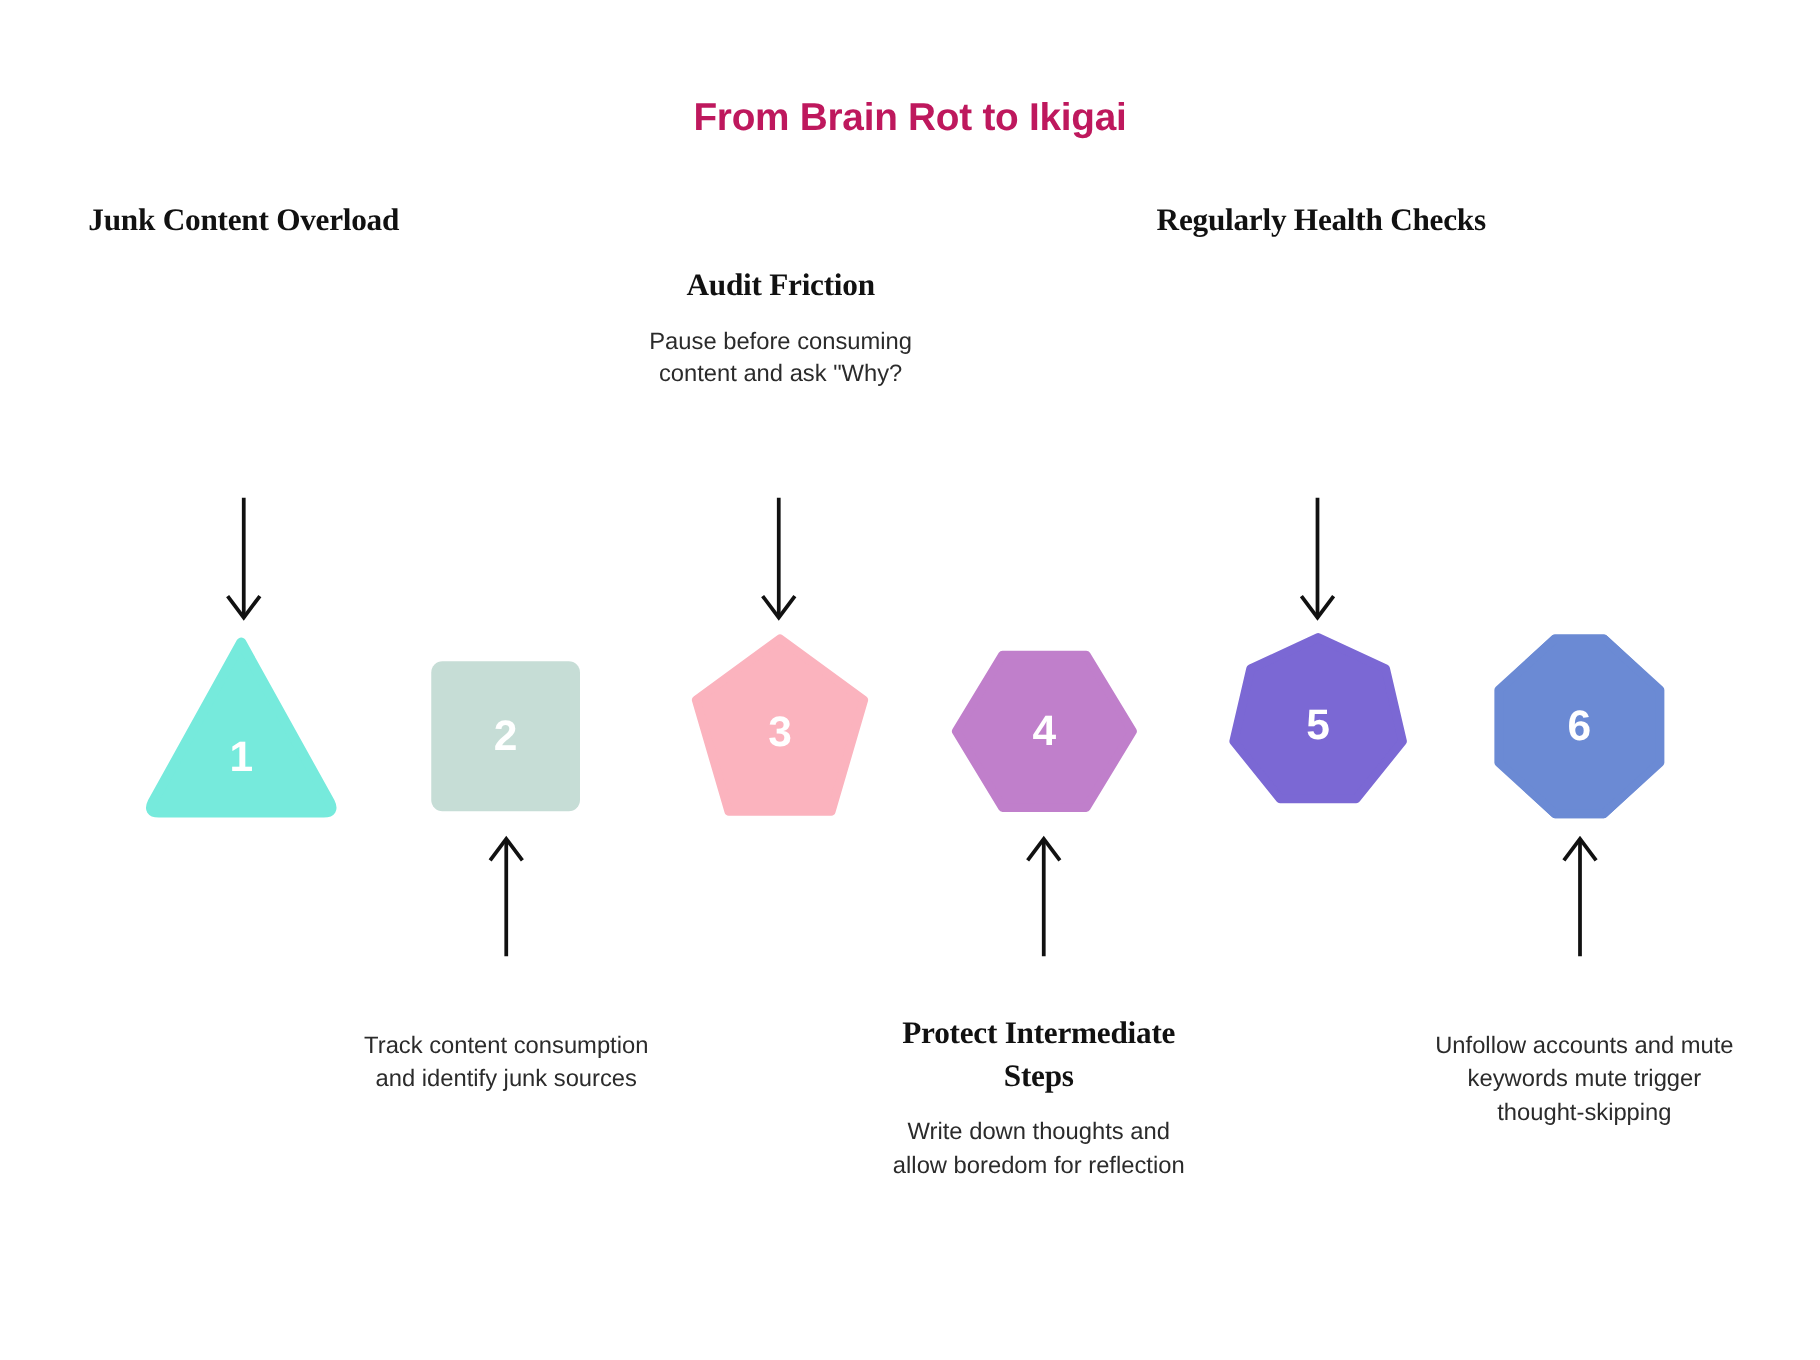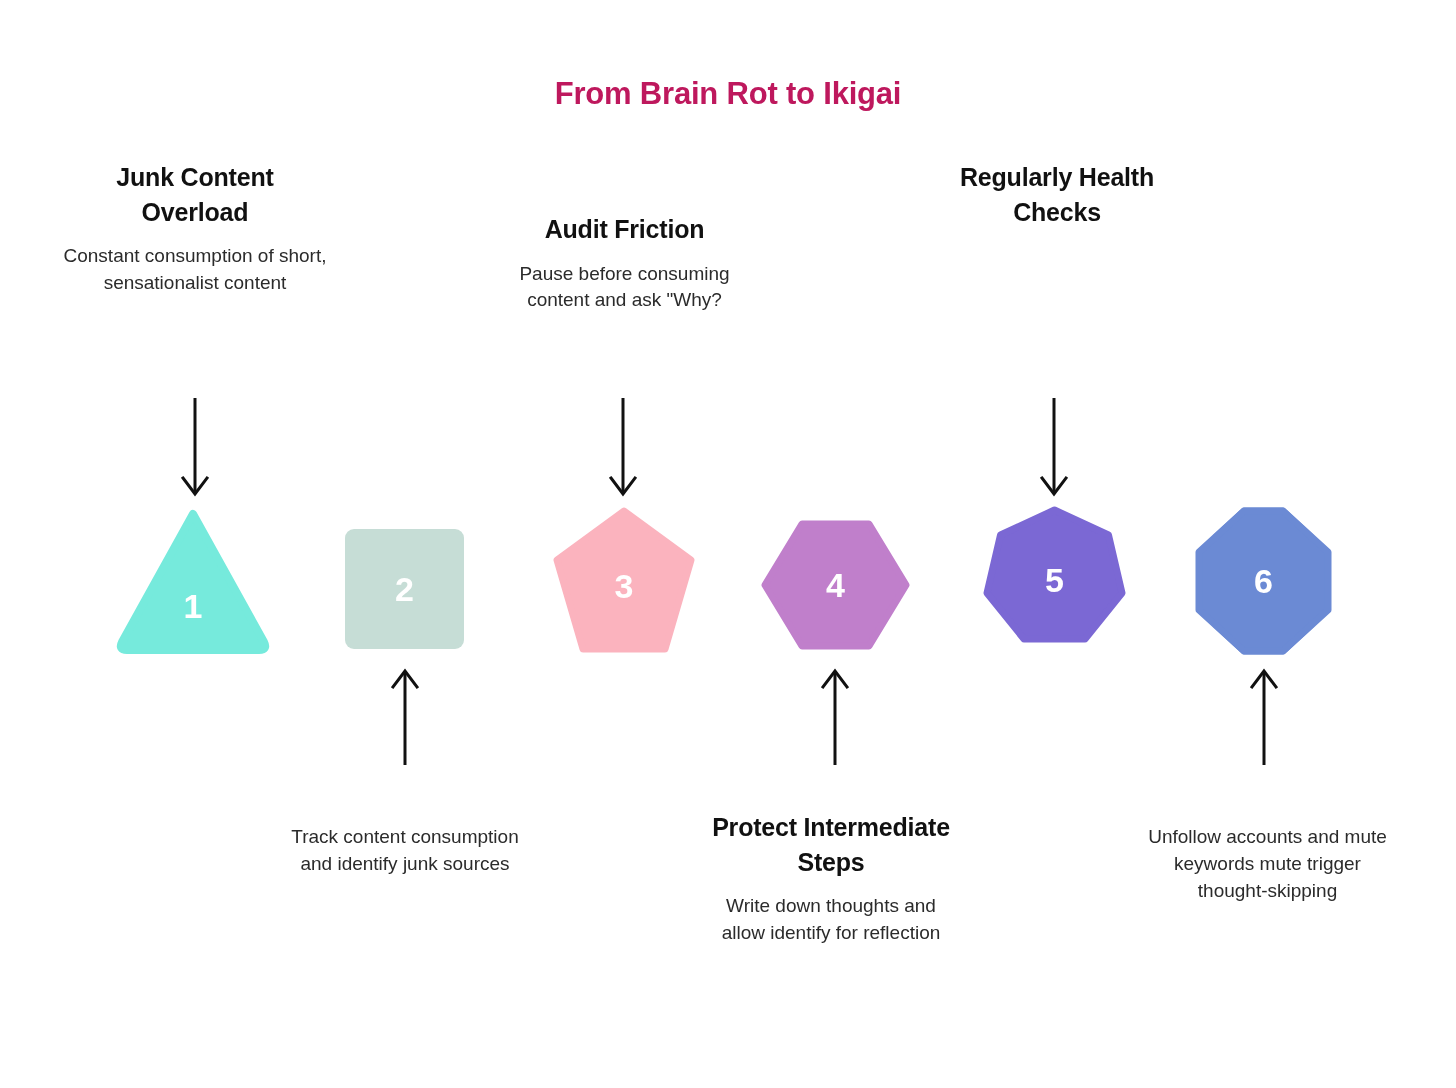--- a/index.html
+++ b/index.html
@@ -33,20 +33,21 @@
   .label-block {
     position: absolute;
     text-align: center;
   }
   .label-title {
     font-size: 25px;
     font-weight: bold;
     line-height: 1.38;
     color: #111111;
     letter-spacing: -0.2px;
+    font-family: Liberation Serif, serif;
   }
   .label-desc {
     font-size: 19px;
     font-weight: normal;
     line-height: 1.42;
     color: #2b2b2b;
     margin-top: 14px;
   }
 
   
@@ -78,21 +79,20 @@
   .shape-number.tri { align-items: flex-end; padding-bottom: 26px; box-sizing: border-box; }
   .shape-number.pent { align-items: center; padding-top: 12px; box-sizing: border-box; }
 </style>
 </head>
 <body>
 
 <div id="infographic-title">From Brain Rot to Ikigai</div>
 
 <div class="label-block" style="left:60px; top:160px; width:270px;">
   <div class="label-title">Junk Content Overload</div>
-  <div class="label-desc">Constant consumption of short, sensationalist content</div>
 </div>
 
 <div class="label-block" style="left:492px; top:212px; width:265px;">
   <div class="label-title">Audit Friction</div>
   <div class="label-desc">Pause before consuming content and ask "Why?</div>
 </div>
 
 <div class="label-block" style="left:922px; top:160px; width:270px;">
   <div class="label-title">Regularly Health Checks</div>
 </div>
@@ -181,18 +181,18 @@
     <polyline points="5,22 17,6 29,22" fill="none" stroke="#111111" stroke-width="3" stroke-linecap="square" stroke-linejoin="miter"></polyline>
   </svg>
 </div>
 
 <div class="label-block" style="left:275px; top:810px; width:260px;">
   <div class="label-desc">Track content consumption and identify junk sources</div>
 </div>
 
 <div class="label-block" style="left:705px; top:810px; width:252px;">
   <div class="label-title">Protect Intermediate Steps</div>
-  <div class="label-desc">Write down thoughts and allow identify for reflection</div>
+  <div class="label-desc">Write down thoughts and allow boredom for reflection</div>
 </div>
 
 <div class="label-block" style="left:1145px; top:810px; width:245px;">
   <div class="label-desc">Unfollow accounts and mute keywords mute trigger thought-skipping</div>
 </div>
 
 </body></html>

